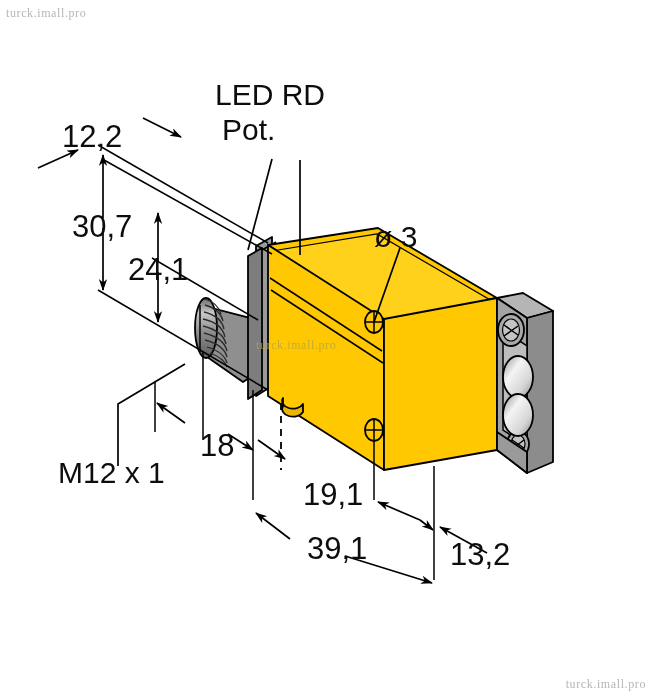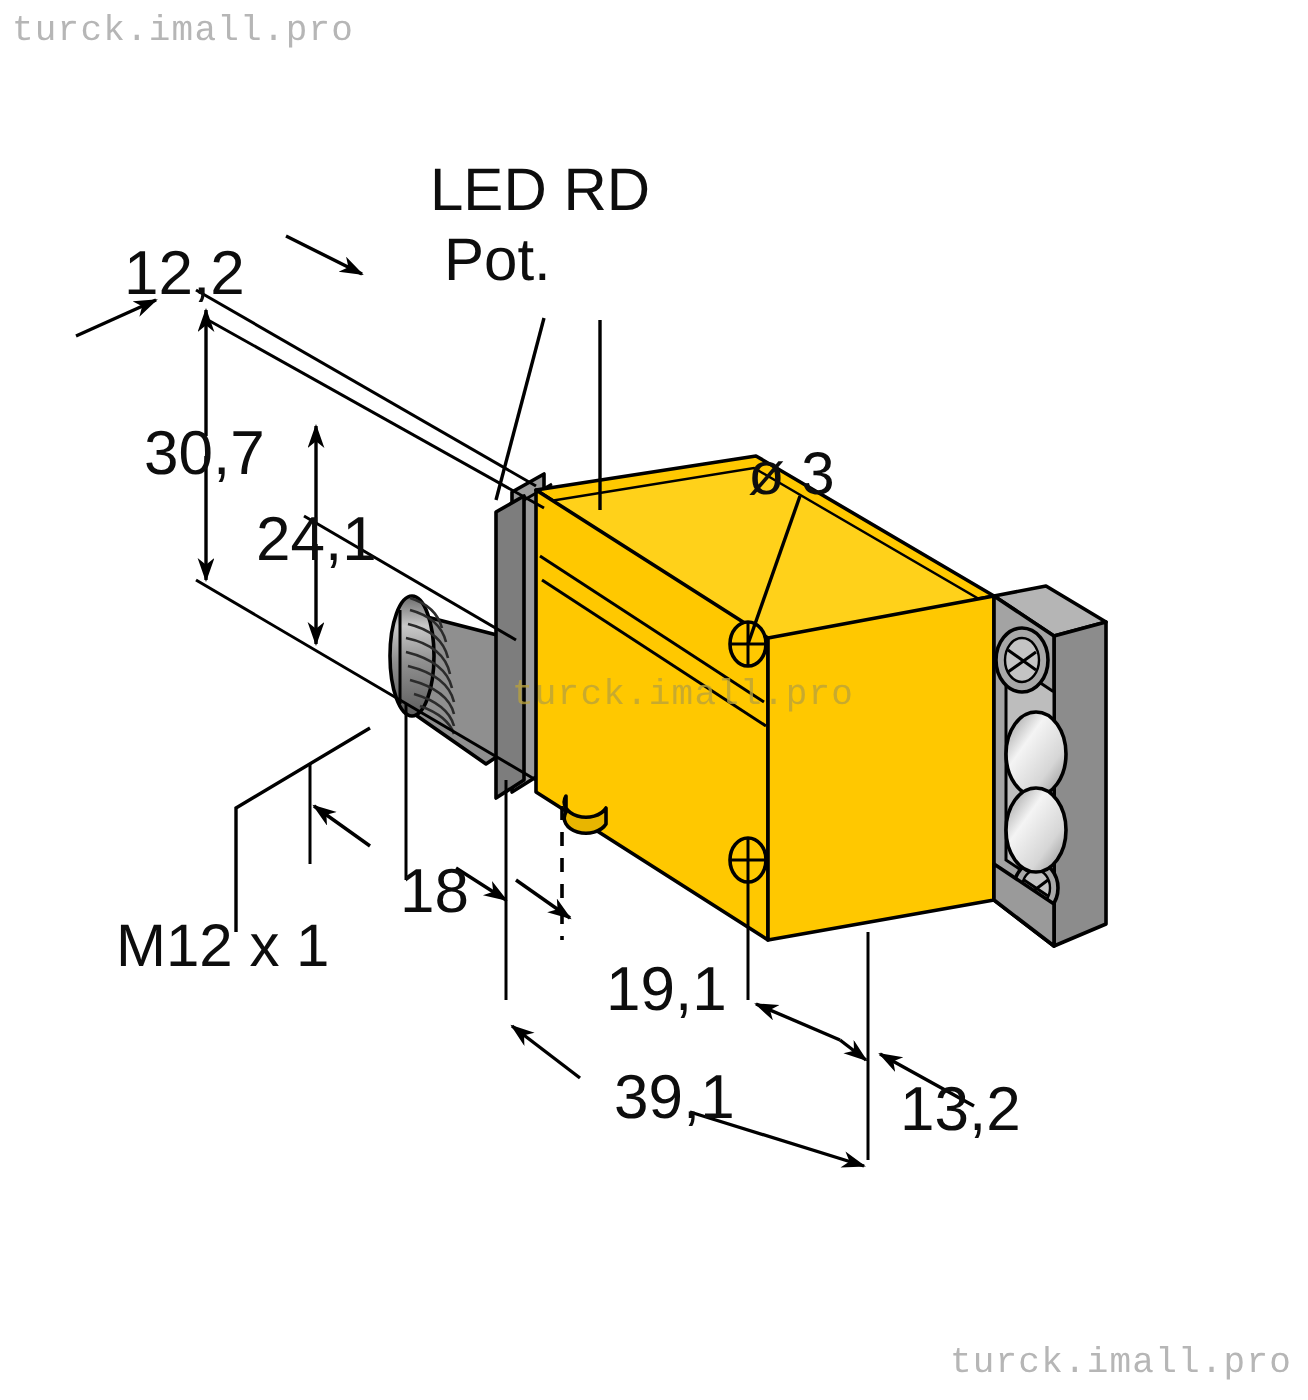--- a/index.html
+++ b/index.html
@@ -21,22 +21,22 @@
     width: 654px;
     height: 700px;
   }
   svg.drawing {
     display: block;
     width: 654px;
     height: 700px;
   }
   .wm {
     position: absolute;
-    font-family: Liberation Mono, monospace;
-    font-size: 18px;
+    font-family: Liberation Serif, serif;
+    font-size: 12px;
     letter-spacing: 0.6px;
     color: #b6b6b6;
     white-space: nowrap;
     pointer-events: none;
     user-select: none;
   }
   #wm-top-left { left: 6px; top: 6px; }
   #wm-bottom-right { right: 8px; bottom: 8px; }
   #wm-center {
     left: 256px; top: 338px;

